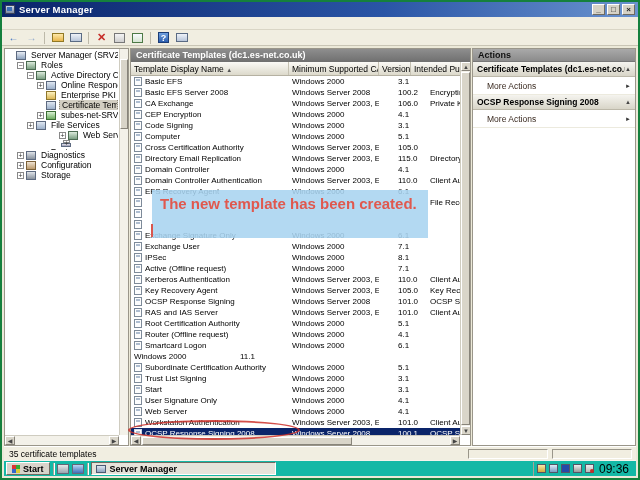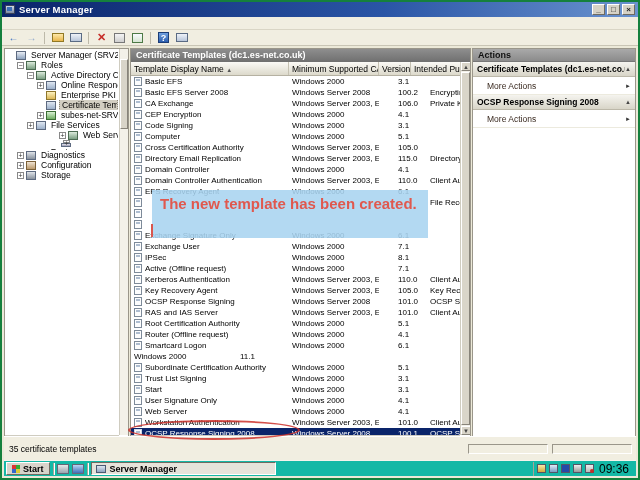--- a/index.html
+++ b/index.html
@@ -89,21 +89,21 @@
   .ac-item .lbl { flex:1; }
   .ac-arrow { font-size:6px; color:#333; }
 
   
   .callout { position:absolute; left:150px; top:188px; width:276px; height:48px; background:rgba(168,212,240,0.88); z-index:5; padding:4px 0 0 8px; }
   .callout-text { color:#e0584e; font-weight:bold; font-size:15px; line-height:20px; font-family:"Liberation Sans", sans-serif; }
   .callout-mark { position:absolute; left:149px; top:222px; width:2px; height:13px; background:#d8564e; z-index:6; }
   .ellipse { position:absolute; left:126px; top:418px; width:172px; height:20px; border:2px solid rgba(205,48,42,0.85); border-radius:50%; z-index:7; }
 
   
-  .statusbar { position:absolute; left:2px; right:2px; bottom:18px; height:24px; background:#f1eee1; border-top:1px solid #fff; display:flex; align-items:center; font-size:8.5px; }
+  .statusbar { position:absolute; left:2px; right:2px; bottom:18px; height:14px; background:#f1eee1; border-top:1px solid #fff; display:flex; align-items:center; font-size:8.5px; }
   .status-text { flex:1; padding-left:5px; }
   .status-panel { width:80px; height:10px; border:1px solid; border-color:#9a968a #fff #fff #9a968a; margin-right:4px; }
 
   
   .taskbar { position:absolute; left:2px; right:2px; bottom:2px; height:16px; background:#14b8a6; border-top:1px solid #f5f3ec; display:flex; align-items:center; padding:0 2px; gap:3px; }
   .start-btn { height:13px; display:flex; align-items:center; gap:3px; padding:0 5px; background:#d8d4cb; border:1px solid; border-color:#fff #6f6b61 #6f6b61 #fff; font-weight:bold; font-size:9px; }
   .flag { width:8px; height:8px; display:grid; grid-template-columns:4px 4px; grid-template-rows:4px 4px; }
   .flag i:nth-child(1){background:#d33;} .flag i:nth-child(2){background:#3a3;} .flag i:nth-child(3){background:#36c;} .flag i:nth-child(4){background:#dc3;}
   .ql-sep { width:1px; height:12px; background:#a8a497; box-shadow:1px 0 0 #fff; }
   .ql-icon { width:12px; height:10px; border:1px solid #667; }

